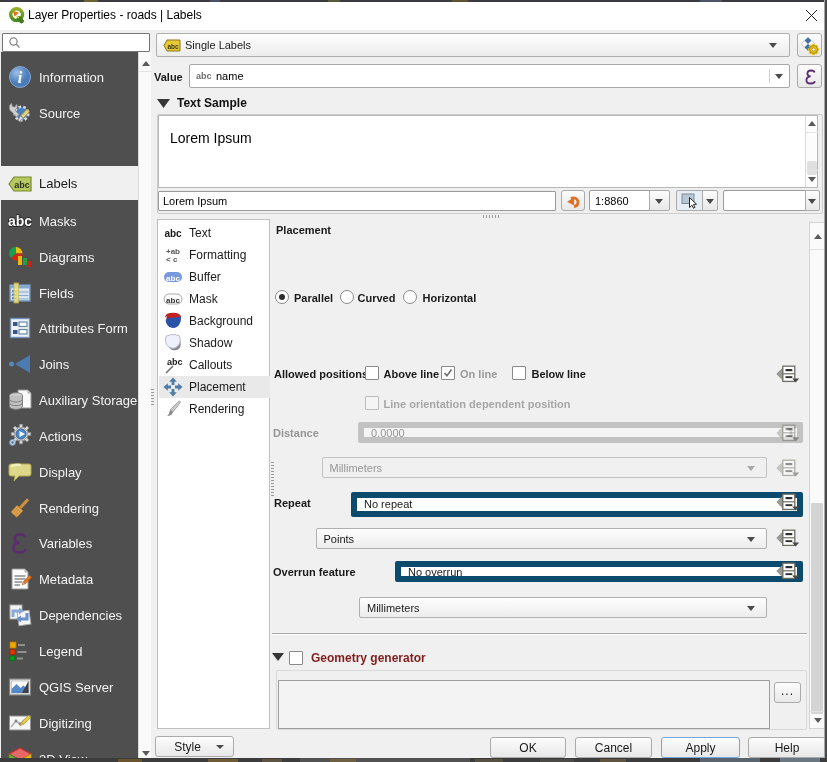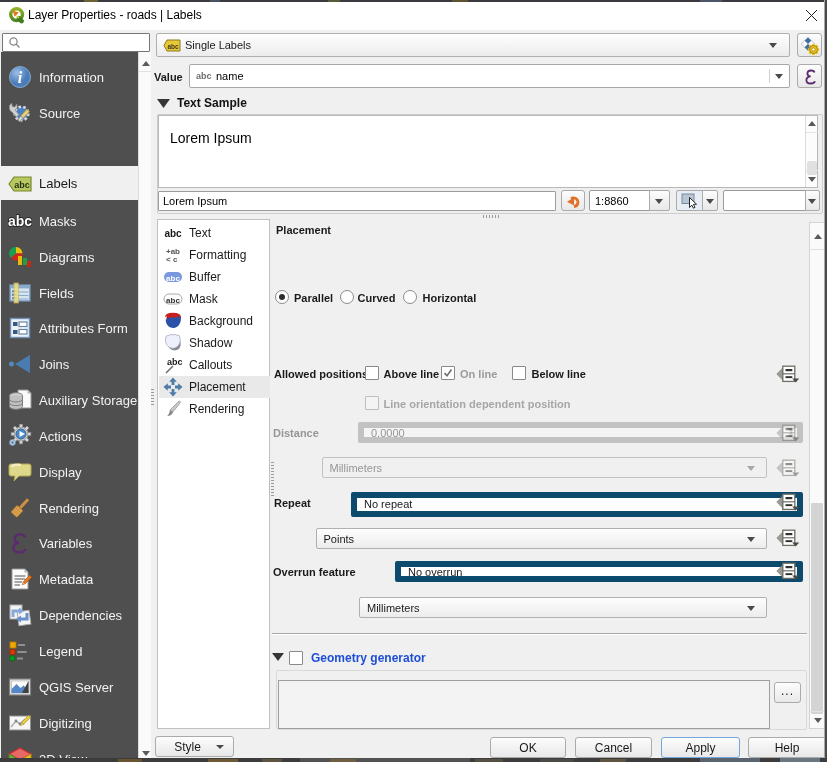--- a/index.html
+++ b/index.html
@@ -562,21 +562,21 @@
   <span class="ctext">Millimeters</span>
   <span class="carrow" style="right:11px"></span>
 </div>
 
 <div class="abs" style="left:272px;top:633px;width:535px;height:2px;border-top:1px solid #a9a9a9;background:#fdfdfd"></div>
 
 <svg class="abs" style="left:272px;top:653px" width="12" height="8" viewBox="0 0 12 8">
     <polygon points="0,0 12,0 6,8" fill="#363636"></polygon>
   </svg>
 <div class="chk" style="left:288.5px;top:651px"></div>
-<div class="abs" style="left:311px;top:651px;font-size:12px;font-weight:bold;color:#1d4ed8">Geometry generator</div>
+<div class="abs" style="left:311px;top:651px;font-size:12px;font-weight:bold;color:#7f1d1d">Geometry generator</div>
 <div class="abs" style="left:276px;top:670px;width:531px;height:60px;border:1px solid #d9d9d9;border-radius:2px"></div>
 <div class="abs" style="left:277.5px;top:680px;width:492px;height:49px;background:#f3f3f3;border:1px solid #9e9e9e"></div>
 <div class="btn" style="left:774px;top:682px;width:27px;height:21px">
     <span class="bt" style="letter-spacing:1px;margin-top:-2px">...</span>
   </div>
 
 <div class="vscroll" style="left:809px;top:222px;width:16px;height:507px">
   <svg style="position:absolute;left:3.5px;top:11px" width="8" height="5" viewBox="0 0 8 5">
       <polygon points="4,0 8,5 0,5" fill="#5a5a5a"></polygon>
     </svg>

